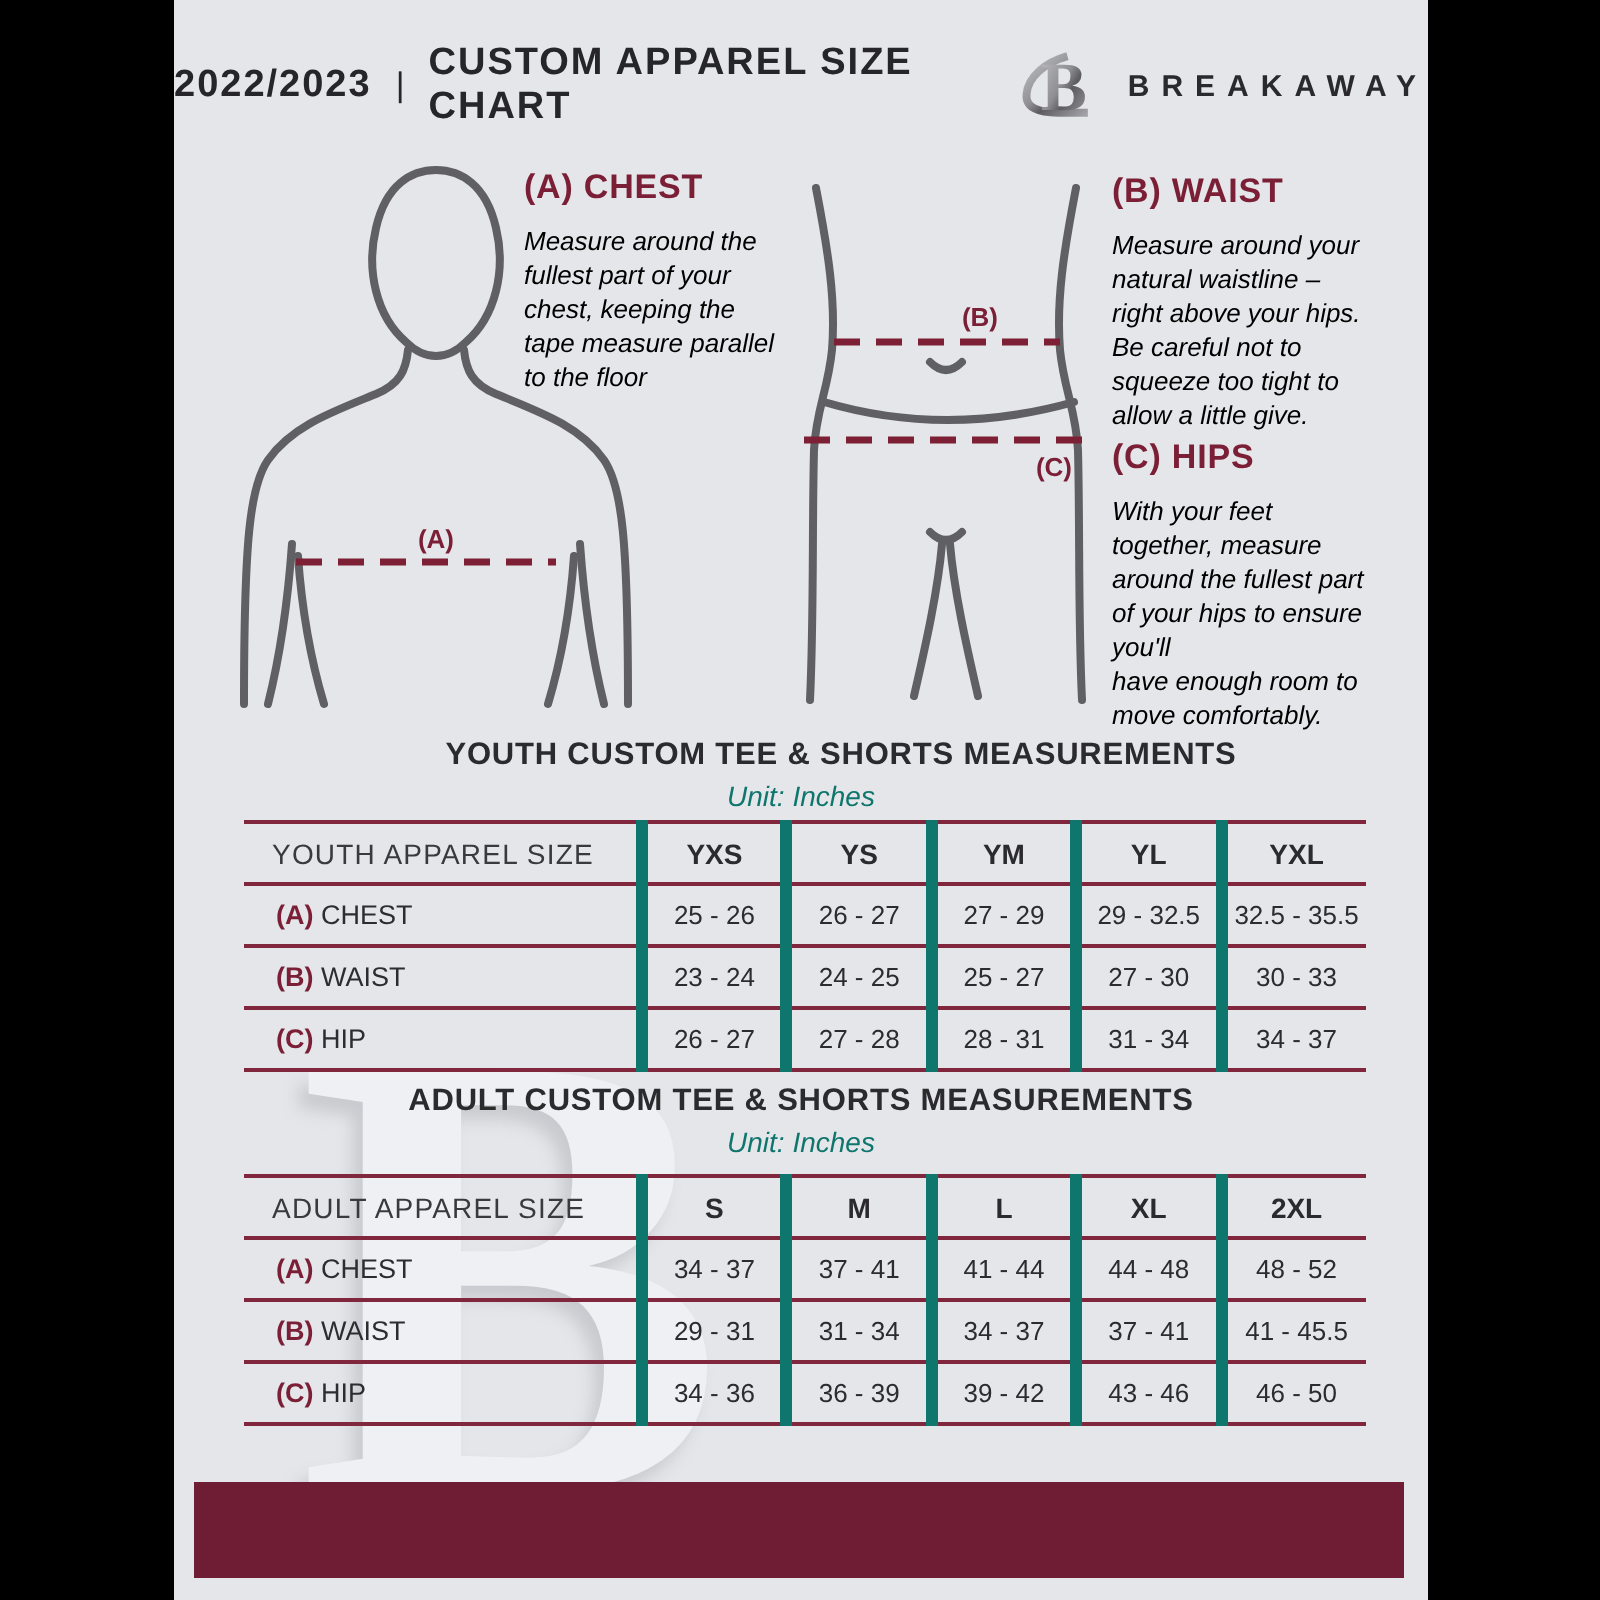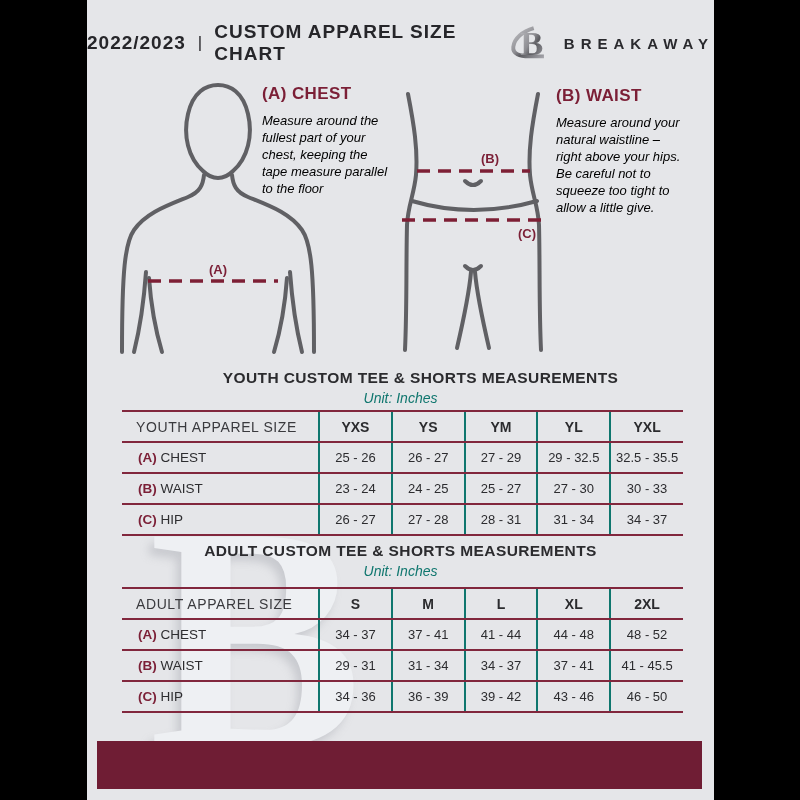--- a/index.html
+++ b/index.html
@@ -41,21 +41,21 @@
   
   .size-table{position:absolute;left:35px;width:561px;border-collapse:collapse;
     table-layout:fixed;z-index:2;}
   .youth-table{top:410px;} .adult-table{top:587px;}
   .size-table th,.size-table td{height:29px;padding:0;text-align:center;vertical-align:middle;}
   .size-table th{border-top:2px solid #81273d;border-bottom:2px solid #81273d;
     font-size:14px;font-weight:bold;color:#2b2b2e;}
   .size-table th:first-child{width:182px;text-align:left;padding-left:14px;
     font-weight:normal;font-size:14px;letter-spacing:.6px;color:#3a3a3e;}
   .size-table td{border-bottom:2px solid #81273d;font-size:13px;color:#2c2c2f;}
-  .size-table th + th,.size-table td + td{border-left:2px solid #0f766e;}
+  .size-table th + th,.size-table td + td{border-left:6px solid #0f766e;}
   .size-table td.rowlabel{text-align:left;padding-left:16px;font-size:13.5px;color:#2d2d30;}
   .size-table td.rowlabel b{color:#7b1f36;}
 
   
   .footer-bar{position:absolute;left:10px;top:741px;width:605px;height:48px;
     background:#6f1d34;z-index:2;}
 
   svg{display:block;}
 </style>
 </head>
@@ -131,20 +131,30 @@
     </div>
     <div class="guide-block waist-block">
       <div class="guide-heading">(B) WAIST</div>
       <div class="guide-text">Measure around your
 natural waistline –
 right above your hips.
 Be careful not to
 squeeze too tight to
 allow a little give.</div>
     </div>
+    <div class="guide-block hips-block">
+      <div class="guide-heading">(C) HIPS</div>
+      <div class="guide-text">With your feet
+together, measure
+around the fullest part
+of your hips to ensure
+you'll
+have enough room to
+move comfortably.</div>
+    </div>
 
     <div class="tbl-title youth-title">YOUTH CUSTOM TEE &amp; SHORTS MEASUREMENTS</div>
     <div class="tbl-unit youth-unit">Unit: Inches</div>
     <table class="size-table youth-table">
       <thead>
           <tr>
             <th>YOUTH APPAREL SIZE</th>
             <th>YXS</th>
             <th>YS</th>
             <th>YM</th>

